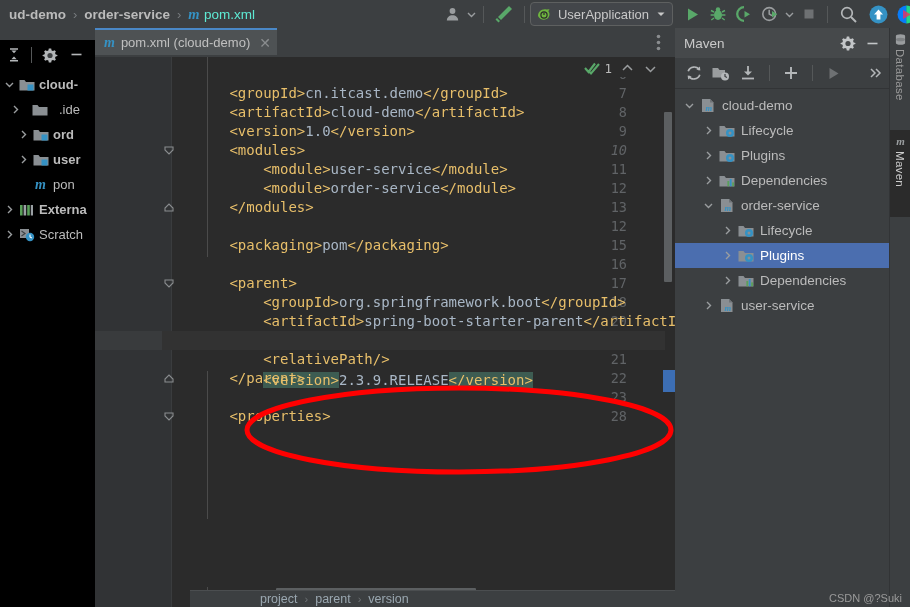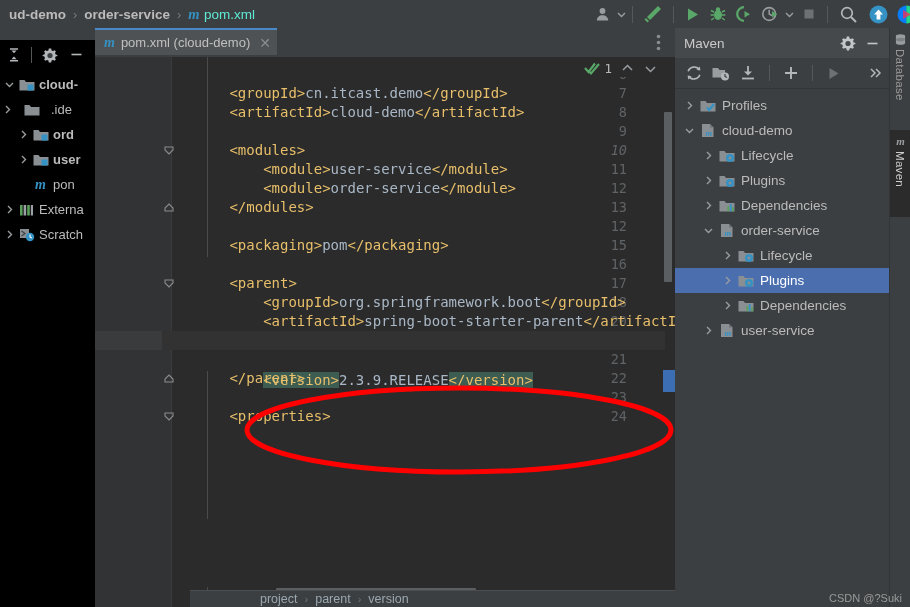--- a/index.html
+++ b/index.html
@@ -195,20 +195,35 @@
       <div class="tb-sep"></div>
 
       <div class="tb-btn" style="width:30px;">
         <svg width="22" height="22" viewBox="0 0 22 22">
           <path d="M16 3 L19 6 L8 17 L5 14 Z" fill="#59a869"></path>
           <path d="M4 15 L7 18 L5.5 19.5 L2.5 16.5 Z" fill="#59a869"></path>
         </svg>
       </div>
       <div class="tb-sep"></div>
 
+      <div class="runcfg">
+        <span style="display:flex;">
+          <svg width="17" height="15" viewBox="0 0 17 15">
+            <path d="M2 9 C2 4.5 6 1.5 10.5 2.5 L13.5 2.2 L12.3 4.3 C14 6 14 9.5 11.5 11.5 C8.5 13.8 3.5 12.5 2 9 Z" fill="#6db33f"></path>
+            <circle cx="8" cy="8" r="3.1" fill="none" stroke="#2b2b2b" stroke-width="1.2"></circle>
+            <path d="M8 8 L8 5.4" stroke="#2b2b2b" stroke-width="1.2"></path>
+          </svg>
+        </span>
+        <span class="lbl">UserApplication</span>
+        <span style="display:flex;">
+          <svg width="10" height="10" viewBox="0 0 10 10">
+              <path d="M1.5 3.5 L5 7 L8.5 3.5 Z" fill="#c8c8c8"></path>
+            </svg>
+        </span>
+      </div>
 
       <div class="tb-btn">
         <svg width="17" height="17" viewBox="0 0 17 17">
             <path d="M4 2.5 L14 8.5 L4 14.5 Z" fill="#59a869"></path>
           </svg>
       </div>
       <div class="tb-btn">
         <svg width="18" height="18" viewBox="0 0 18 18">
           <ellipse cx="9" cy="10" rx="4" ry="5" fill="#59a869"></ellipse>
           <circle cx="9" cy="4.4" r="2.2" fill="#59a869"></circle>
@@ -296,21 +311,21 @@
             </svg>
           </span>
           <span class="ico">
             <svg width="16" height="14" viewBox="0 0 16 14">
               <path d="M0.5 2 L5.5 2 L7 4 L15.5 4 L15.5 12.5 L0.5 12.5 Z" fill="#8a8f93"></path>
               <rect x="8.5" y="6.5" width="6" height="6" fill="#3592c4"></rect>
             </svg>
           </span>
           <span class="txt b">cloud-</span>
         </div>
-        <div class="lp-row" style="padding-left: 0; gap: 7px;">
+        <div class="lp-row" style="padding-left: 8px; gap: 7px;">
           <span class="arrow">
             <svg width="11" height="11" viewBox="0 0 11 11">
               <path d="M4 2 L7.5 5.5 L4 9" stroke="#9a9d9f" stroke-width="1.4" fill="none"></path>
             </svg>
           </span>
           <span class="ico">
             <svg width="16" height="14" viewBox="0 0 16 14">
               <path d="M0.5 2 L5.5 2 L7 4 L15.5 4 L15.5 12.5 L0.5 12.5 Z" fill="#8a8f93"></path>
             </svg>
           </span>
@@ -344,21 +359,21 @@
           </span>
           <span class="txt b">user</span>
         </div>
         <div class="lp-row" style="padding-left: 16px;">
           <span class="arrow"></span>
           <span class="ico">
             <span style="color:#3592c4;font-style:italic;font-weight:bold;font-size:14px;font-family:'Liberation Serif',serif;line-height:1;">m</span>
           </span>
           <span class="txt">pon</span>
         </div>
-        <div class="lp-row" style="padding-left: 2px;">
+        <div class="lp-row" style="padding-left: 2px; font-weight: bold;">
           <span class="arrow">
             <svg width="11" height="11" viewBox="0 0 11 11">
               <path d="M4 2 L7.5 5.5 L4 9" stroke="#9a9d9f" stroke-width="1.4" fill="none"></path>
             </svg>
           </span>
           <span class="ico">
             <svg width="15" height="14" viewBox="0 0 15 14">
               <rect x="1" y="2" width="2.6" height="10.5" fill="#5aa05a"></rect>
               <rect x="4.6" y="2" width="2.6" height="10.5" fill="#9aa0a4"></rect>
               <rect x="8.2" y="2" width="2.6" height="10.5" fill="#5aa05a"></rect>
@@ -418,21 +433,21 @@
           <div class="gline" style="top: 180px;">15</div>
           <div class="gline" style="top: 199px;">16</div>
           <div class="gline" style="top: 218px;">17</div>
           <div class="gline" style="top: 237px;">18</div>
           <div class="gline" style="top: 256px;">20</div>
           <div class="curline-g" style="top: 274px;"></div>
           <div class="gline" style="top: 275px;">20</div>
           <div class="gline" style="top: 294px;">21</div>
           <div class="gline" style="top: 313px;">22</div>
           <div class="gline" style="top: 332px;">23</div>
-          <div class="gline" style="top: 351px;">24</div>
+          <div class="gline" style="top: 351px;">28</div>
         </div>
       <div id="fold-markers">
           <div class="fold" style="top: 86px;"><svg width="12" height="12" viewBox="0 0 12 12">
               <path d="M2 2 L10 2 L10 5 L6 9 L2 5 Z" fill="none" stroke="#8a8d8f" stroke-width="1.1"></path>
             </svg></div>
           <div class="fold" style="top: 143px;"><svg width="12" height="12" viewBox="0 0 12 12">
               <path d="M2 9 L2 6 L6 2 L10 6 L10 9 Z" fill="none" stroke="#8a8d8f" stroke-width="1.1"></path>
             </svg></div>
           <div class="fold" style="top: 219px;"><svg width="12" height="12" viewBox="0 0 12 12">
               <path d="M2 2 L10 2 L10 5 L6 9 L2 5 Z" fill="none" stroke="#8a8d8f" stroke-width="1.1"></path>
@@ -442,32 +457,34 @@
             </svg></div>
           <div class="fold" style="top: 352px;"><svg width="12" height="12" viewBox="0 0 12 12">
               <path d="M2 2 L10 2 L10 5 L6 9 L2 5 Z" fill="none" stroke="#8a8d8f" stroke-width="1.1"></path>
             </svg></div>
         </div>
 
       <div class="codelines" id="code-lines">
           <div class="cline" style="top: 8px;"></div>
           <div class="cline" style="top: 27px;"><span class="tx">        </span><span class="tg">&lt;groupId&gt;</span><span class="tx">cn.itcast.demo</span><span class="tg">&lt;/groupId&gt;</span></div>
           <div class="cline" style="top: 46px;"><span class="tx">        </span><span class="tg">&lt;artifactId&gt;</span><span class="tx">cloud-demo</span><span class="tg">&lt;/artifactId&gt;</span></div>
+          <div class="cline" style="top: 65px;"><span class="tx">        </span><span class="tg">&lt;version&gt;</span><span class="tx">1.0</span><span class="tg">&lt;/version&gt;</span></div>
           <div class="cline" style="top: 84px;"><span class="tx">        </span><span class="tg">&lt;modules&gt;</span></div>
           <div class="cline" style="top: 103px; text-align: center;"><span class="tx">            </span><span class="tg">&lt;module&gt;</span><span class="tx">user-service</span><span class="tg">&lt;/module&gt;</span></div>
           <div class="cline" style="top: 122px;"><span class="tx">            </span><span class="tg">&lt;module&gt;</span><span class="tx">order-service</span><span class="tg">&lt;/module&gt;</span></div>
           <div class="cline" style="top: 141px;"><span class="tx">        </span><span class="tg">&lt;/modules&gt;</span></div>
           <div class="cline" style="top: 160px;"></div>
           <div class="cline" style="top: 179px;"><span class="tx">        </span><span class="tg">&lt;packaging&gt;</span><span class="tx">pom</span><span class="tg">&lt;/packaging&gt;</span></div>
           <div class="cline" style="top: 198px;"></div>
           <div class="cline" style="top: 217px;"><span class="tx">        </span><span class="tg">&lt;parent&gt;</span></div>
           <div class="cline" style="top: 236px;"><span class="tx">            </span><span class="tg">&lt;groupId&gt;</span><span class="tx">org.springframework.boot</span><span class="tg">&lt;/groupId&gt;</span></div>
           <div class="cline" style="top: 255px;"><span class="tx">            </span><span class="tg">&lt;artifactId&gt;</span><span class="tx">spring-boot-starter-parent</span><span class="tg">&lt;/artifactId&gt;</span></div>
           <div class="curline" style="top: 274px;"></div>
           <div class="cline" style="top: 274px; margin-top: 40px;"><span class="tx">            </span><span class="tg sel">&lt;version&gt;</span><span class="tx">2.3.9.RELEASE</span><span class="tg sel">&lt;/version&gt;</span></div>
+          <div class="cline" style="top: 293px;"><span class="tx">            </span><span class="tg">&lt;relativePath/&gt;</span></div>
           <div class="cline" style="top: 312px;"><span class="tx">        </span><span class="tg">&lt;/parent&gt;</span></div>
           <div class="cline" style="top: 331px;"></div>
           <div class="cline" style="top: 350px;"><span class="tx">        </span><span class="tg">&lt;properties&gt;</span></div>
         </div>
 
       <div class="indentguide" style="left:112px;top:0px;height:200px;"></div>
       <div class="indentguide" style="left:112px;top:314px;height:148px;"></div>
       <div class="indentguide" style="left:112px;top:530px;height:20px;"></div>
 
       <div class="inspect">
@@ -559,34 +576,20 @@
         <svg width="16" height="14" viewBox="0 0 16 14">
           <path d="M3 3 L7 7 L3 11 M8 3 L12 7 L8 11" stroke="#b4b7b9" stroke-width="1.5" fill="none"></path>
         </svg>
       </div>
     </div>
 
     <div class="mv-tree" id="maven-tree">
         <div class="mv-row" style="padding-left: 6px;">
           <span class="ar">
             <svg width="11" height="11" viewBox="0 0 11 11">
-              <path d="M4 2 L7.5 5.5 L4 9" stroke="#9a9d9f" stroke-width="1.4" fill="none"></path>
-            </svg>
-          </span>
-          <span class="ic">
-            <svg width="16" height="14" viewBox="0 0 16 14">
-              <path d="M0.5 2 L5.5 2 L7 4 L15.5 4 L15.5 12.5 L0.5 12.5 Z" fill="#8a8f93"></path>
-              <path d="M7 8.5 L9.2 11 L14 5" stroke="#3592c4" stroke-width="2.2" fill="none"></path>
-            </svg>
-          </span>
-          <span class="tl">Profiles</span>
-        </div>
-        <div class="mv-row" style="padding-left: 6px;">
-          <span class="ar">
-            <svg width="11" height="11" viewBox="0 0 11 11">
               <path d="M2 4 L5.5 7.5 L9 4" stroke="#9a9d9f" stroke-width="1.4" fill="none"></path>
             </svg>
           </span>
           <span class="ic">
             <svg width="16" height="15" viewBox="0 0 16 15">
               <path d="M2 1 L10 1 L13.5 4.5 L13.5 14 L2 14 Z" fill="#8a8f93"></path>
               <path d="M10 1 L10 4.5 L13.5 4.5 Z" fill="#6e7377"></path>
               <text x="5.5" y="12.5" font-size="8.5" font-family="Liberation Serif, serif" font-style="italic" font-weight="bold" fill="#3592c4">m</text>
             </svg>
           </span>

